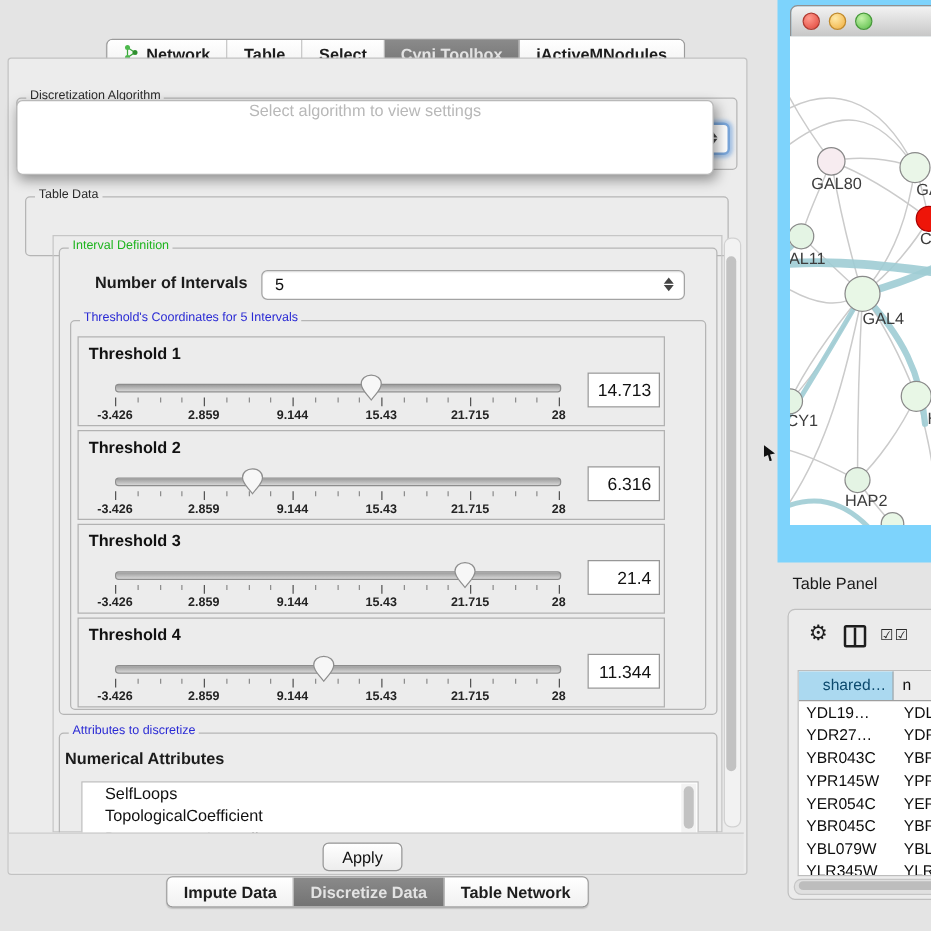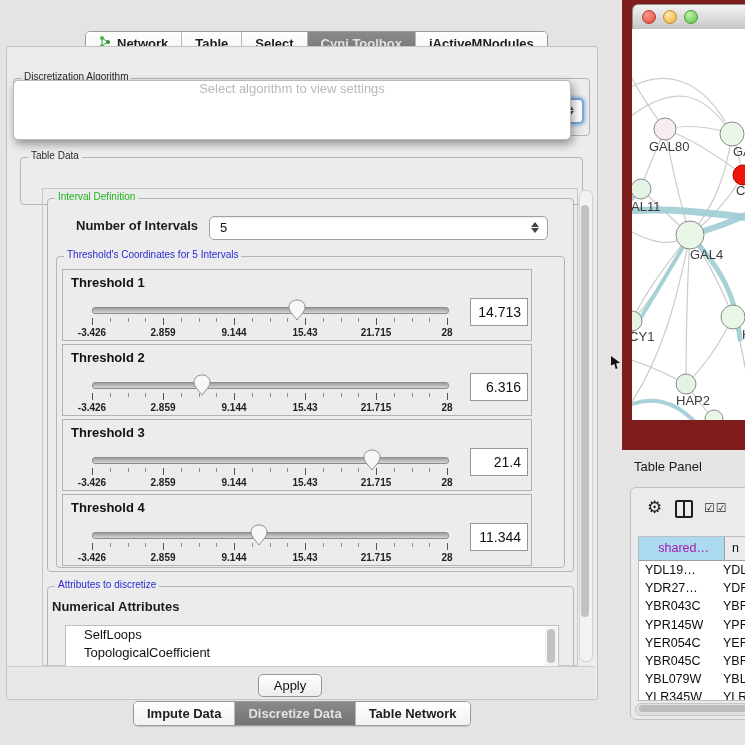--- a/index.html
+++ b/index.html
@@ -79,21 +79,21 @@
   .attr-scroll{position:absolute;right:1px;top:1px;width:12px;height:46px;background:#f3f3f3;}
   .attr-thumb{position:absolute;left:2px;top:2px;width:8px;height:34px;background:#c2c2c2;border-radius:4px;}
 
   .apply-strip{left:7px;top:666px;width:588px;height:31px;background:#e7e7e7;
     border-top:1px solid #cdcdcd;}
   .apply-btn{left:258px;top:674px;width:62px;height:21px;line-height:21px;text-align:center;
     background:linear-gradient(#ffffff,#ededed);border:1px solid #989898;border-radius:5px;
     font-size:13px;color:#111;}
 
   
-  .net-window{left:622px;top:0;width:123px;height:450px;background:#7f1d1d;}
+  .net-window{left:622px;top:0;width:123px;height:450px;background:#7dd3fc;}
   .net-titlebar{position:absolute;left:10px;top:4px;width:113px;height:24px;
     background:linear-gradient(#f3f3f3,#c7c7c7);border:1px solid #909090;
     border-top-left-radius:6px;display:flex;align-items:center;padding-left:9px;gap:7px;}
   .tl{width:12px;height:12px;border-radius:50%;}
   .tl.red{background:radial-gradient(circle at 35% 30%,#ff9a8d,#e0443a);border:1px solid #b03a31;}
   .tl.yel{background:radial-gradient(circle at 35% 30%,#ffe9a8,#f0ad3c);border:1px solid #c08a2d;}
   .tl.grn{background:radial-gradient(circle at 35% 30%,#c4f3a9,#58bc47);border:1px solid #479a3a;}
   .net-canvas{position:absolute;left:10px;top:29px;width:113px;height:391px;background:#fff;
     overflow:hidden;}
 
@@ -103,21 +103,21 @@
     border:1px solid #c0c0c0;border-radius:6px;}
   .gear-ic{position:absolute;left:16px;top:9px;font-size:17px;color:#1d1d1d;}
   .col-ic{position:absolute;left:44px;top:12px;width:14px;height:14px;border:2px solid #1d1d1d;
     border-radius:2px;}
   .col-ic:after{content:"";position:absolute;left:6px;top:0;width:2px;height:14px;background:#1d1d1d;}
   .chk-ic{position:absolute;left:73px;top:13px;font-size:12px;color:#2a2a2a;letter-spacing:1px;}
   .tp-table{position:absolute;left:7px;top:48px;width:120px;height:163px;background:#fff;
     border:1px solid #bdbdbd;overflow:hidden;}
   .tp-headrow{display:flex;height:23px;border-bottom:1px solid #9e9e9e;}
   .tp-hc1{width:70px;background:#abd9f0;border-right:1px solid #9e9e9e;text-align:right;
-    padding-right:15px;line-height:23px;font-size:12.5px;color:#a21caf;}
+    padding-right:5px;line-height:23px;font-size:12.5px;color:#0c4a6e;}
   .tp-hc2{flex:1;background:#ececec;padding-left:7px;line-height:23px;font-size:12.5px;color:#0e0e0e;}
   .tp-row{display:flex;height:18.2px;line-height:18.2px;font-size:12.5px;color:#0c0c0c;}
   .tp-c1{width:70px;padding-left:6px;white-space:nowrap;}
   .tp-c2{flex:1;padding-left:8px;white-space:nowrap;}
   .tp-hscroll{position:absolute;left:4px;top:215px;width:122px;height:11px;background:#e0e0e0;
     border:1px solid #c6c6c6;border-radius:6px;}
   .tp-hthumb{position:absolute;left:3px;top:1px;width:116px;height:7px;background:#bdbdbd;border-radius:4px;}
 
   .cursor{left:611px;top:356px;width:9px;height:13px;background:#111;
     clip-path:polygon(0 0,100% 52%,56% 58%,72% 95%,52% 100%,38% 62%,0 74%);}

